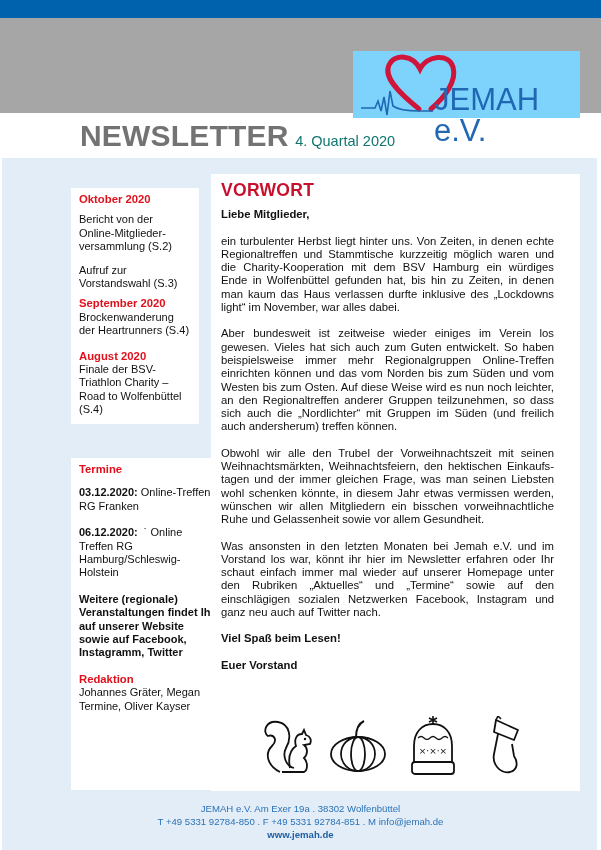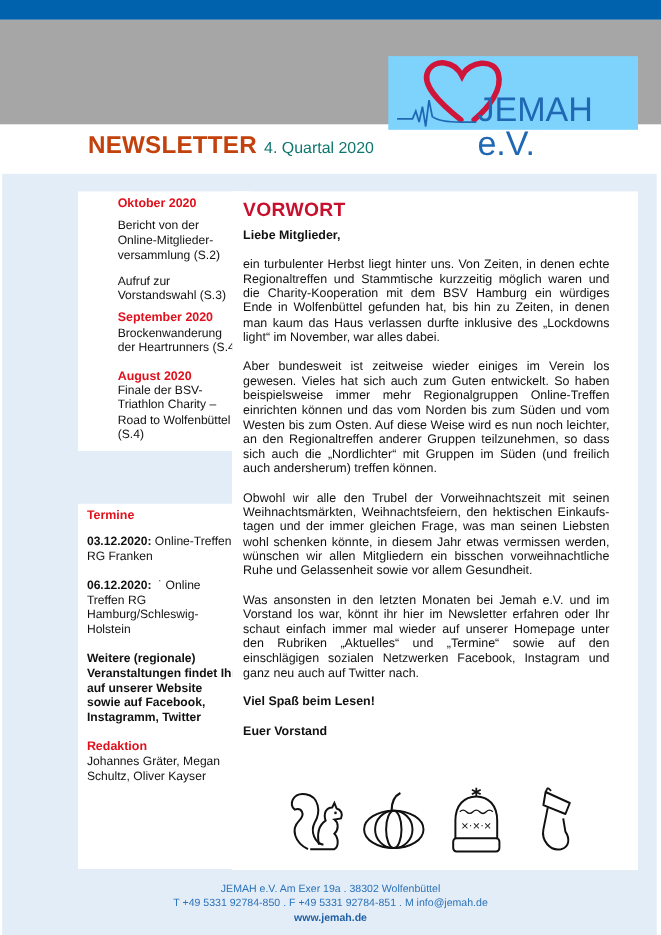--- a/index.html
+++ b/index.html
@@ -4,25 +4,25 @@
 <style>
   html, body { margin:0; padding:0; }
   body { width:601px; height:850px; position:relative; background:#ffffff; overflow:hidden;
          font-family:"Liberation Sans", sans-serif; color:#111; }
   .topbar { position:absolute; left:0; top:0; width:601px; height:18px; background:#0061ac; }
   .grayband { position:absolute; left:0; top:18px; width:601px; height:95px; background:#a6a6a6; }
   .logo { position:absolute; left:353px; top:51px; width:227px; height:67px; background:#7dd3fc; }
   .logo svg { position:absolute; left:0; top:0; }
   .logo-text { position:absolute; left:81px; top:33px; font-size:31px; color:#2068b4; letter-spacing:0px; font-weight:normal; line-height:1; }
   .title-row { position:absolute; left:80px; top:119px; white-space:nowrap; }
-  .title { font-size:22px; font-weight:bold; color:#c2410c; letter-spacing:0.2px; }
+  .title { font-size:30px; font-weight:bold; color:#737373; letter-spacing:0.2px; }
   .subtitle { font-size:14.5px; color:#0f766e; margin-left:2px; }
   .pagebg { position:absolute; left:2px; top:158px; width:595px; height:692px; background:#e3edf7; }
   .card { position:absolute; background:#fff; }
-  .card1 { left:71px; top:174px; width:128px; height:236px;padding-left:28px; }
+  .card1 { left:71px; top:188px; width:128px; height:236px; }
   .card2 { left:71px; top:458px; width:152px; height:332px; }
   .cardmain { left:211px; top:174px; width:369px; height:617px; }
   .side { padding:5px 8px 0 8px; font-size:11px; line-height:13.4px; color:#111; }
   .side .red { color:#e0101c; font-weight:bold; font-size:11.3px; }
   .side p { margin:0; }
   .main { padding:10px 26px 0 10px; font-size:11.3px; line-height:13.3px; text-align:justify; }
   .main h1 { margin:0 0 11px 0; font-size:17.5px; color:#c8102e; font-weight:bold; letter-spacing:0.3px; }
   .main p { margin:0 0 13px 0; }
   .main .b { font-weight:bold; }
   .icons { position:absolute; left:260px; top:716px; width:270px; height:62px; }
@@ -69,21 +69,21 @@
     <p style="margin-bottom:13px;">
       <b>03.12.2020:</b>
       <span>Online-Treffen RG Franken</span>
     </p>
     <p style="margin-bottom:13px;">
       <b>06.12.2020:</b>
       <span>&nbsp;˙ Online Treffen RG Hamburg/Schleswig-Holstein</span>
     </p>
     <p style="font-weight:bold; margin-bottom:13px;">Weitere (regionale) Veranstaltungen findet Ihr auf unserer Website sowie auf Facebook, Instagramm, Twitter</p>
     <p class="red">Redaktion</p>
-    <p>Johannes Gräter, Megan Schultz, Oliver Kayser</p>
+    <p>Johannes Gräter, Megan Termine, Oliver Kayser</p>
   </div>
 </div>
 
 <div class="card cardmain">
   <div class="main">
     <h1>VORWORT</h1>
     <p class="b">Liebe Mitglieder,</p>
     <p>ein turbulenter Herbst liegt hinter uns. Von Zeiten, in denen echte Regionaltreffen und Stammtische kurzzeitig möglich waren und die Charity-Kooperation mit dem BSV Hamburg ein würdiges Ende in Wolfenbüttel gefunden hat, bis hin zu Zeiten, in denen man kaum das Haus verlassen durfte inklusive des „Lockdowns light“ im November, war alles dabei.</p>
     <p>Aber bundesweit ist zeitweise wieder einiges im Verein los gewesen. Vieles hat sich auch zum Guten entwickelt. So haben beispielsweise immer mehr Regionalgruppen Online-Treffen einrichten können und das vom Norden bis zum Süden und vom Westen bis zum Osten. Auf diese Weise wird es nun noch leichter, an den Regionaltreffen anderer Gruppen teilzunehmen, so dass sich auch die „Nordlichter“ mit Gruppen im Süden (und freilich auch andersherum) treffen können.</p>
     <p>Obwohl wir alle den Trubel der Vorweihnachtszeit mit seinen Weihnachtsmärkten, Weihnachtsfeiern, den hektischen Einkaufs-tagen und der immer gleichen Frage, was man seinen Liebsten wohl schenken könnte, in diesem Jahr etwas vermissen werden, wünschen wir allen Mitgliedern ein bisschen vorweihnachtliche Ruhe und Gelassenheit sowie vor allem Gesundheit.</p>

